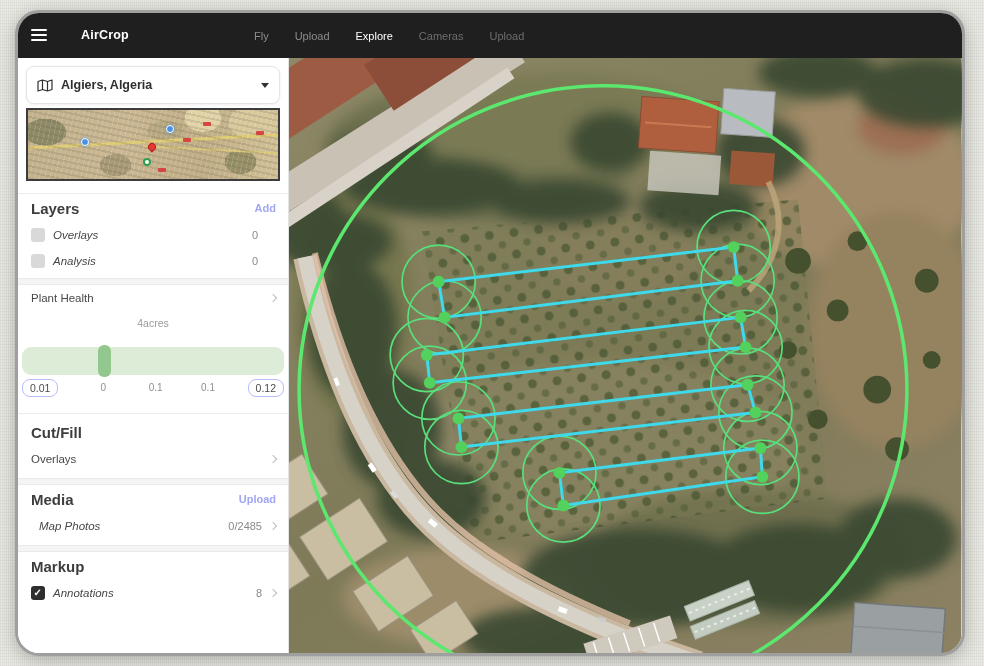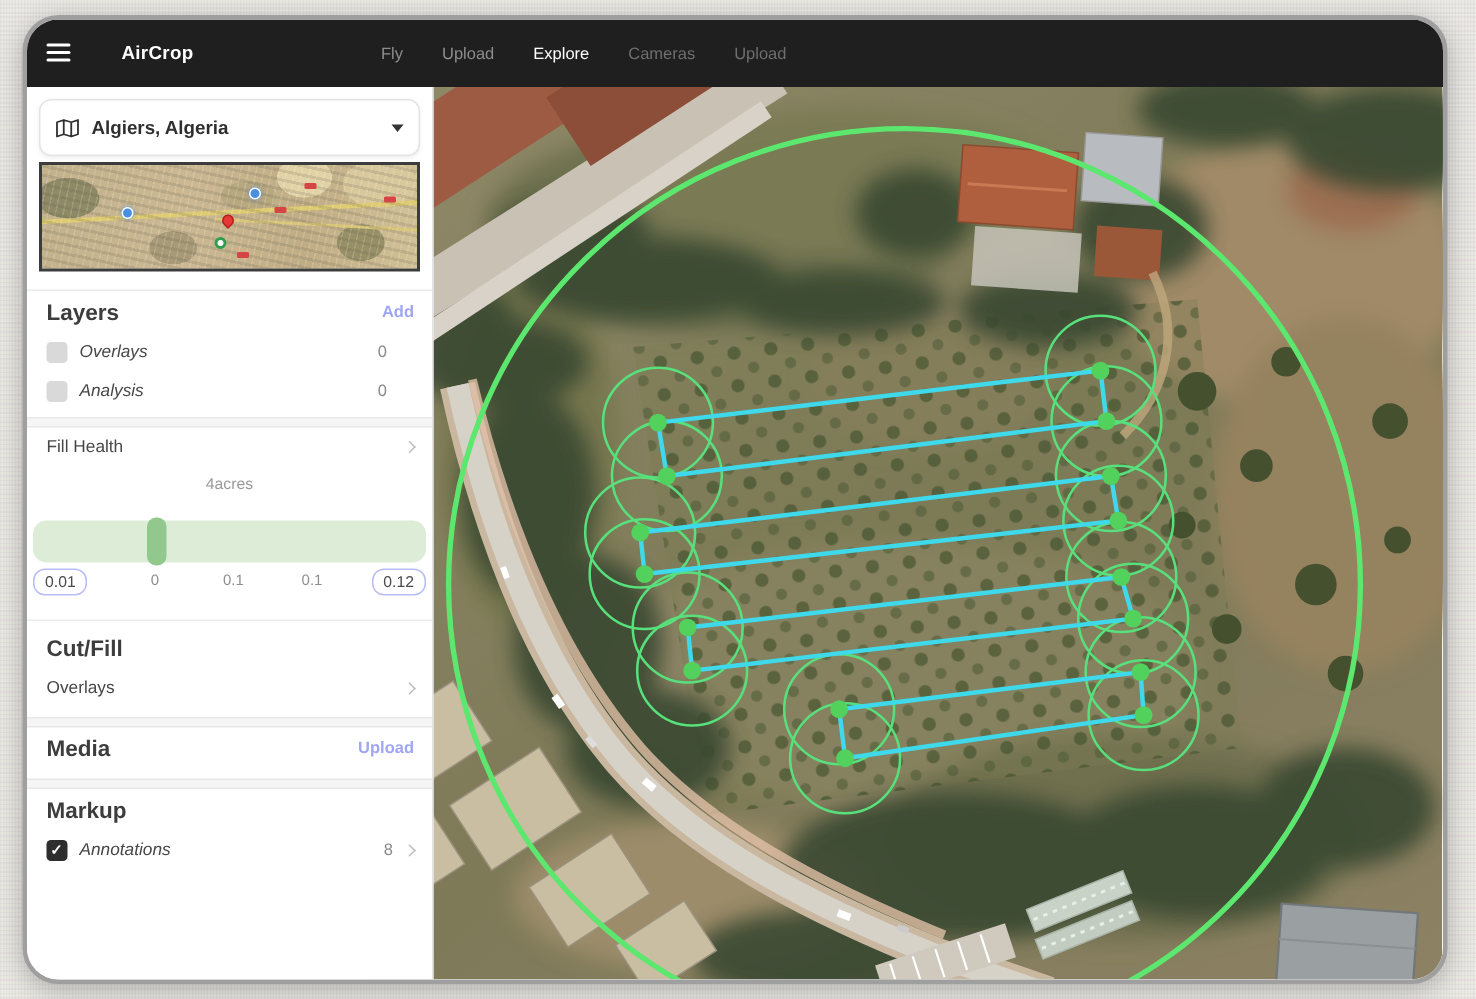--- a/index.html
+++ b/index.html
@@ -144,21 +144,21 @@
       </div>
       <div class="row">
         <span class="cb"></span>
         <span class="rlabel indent">Analysis</span>
         <span class="rvalue noChev">0</span>
       </div>
 
       <div class="gapband" style="margin-top:4px;"></div>
 
       <div class="row">
-        <span class="rlabel">Fill Health</span>
+        <span class="rlabel">Plant Health</span>
         <span class="chev"></span>
       </div>
 
       <div class="acres">4acres</div>
 
       <div class="slider-wrap">
         <div class="slider-handle" style="left: 29%;"></div>
       </div>
       <div class="tick-row">
         <span class="valbox left">0.01</span>
@@ -176,20 +176,25 @@
       <div class="row">
         <span class="rlabel">Overlays</span>
         <span class="chev"></span>
       </div>
 
       <div class="gapband" style="margin-top:6px;"></div>
 
       <div class="shead">
         <span class="stitle">Media</span>
         <span class="linkbtn">Upload</span>
+      </div>
+      <div class="row">
+        <span class="rlabel indent">Map Photos</span>
+        <span class="rvalue">0/2485</span>
+        <span class="chev"></span>
       </div>
 
       <div class="gapband" style="margin-top:6px;"></div>
 
       <div class="shead">
         <span class="stitle">Markup</span>
       </div>
       <div class="row">
         <span class="cb checked"></span>
         <span class="rlabel indent">Annotations</span>

